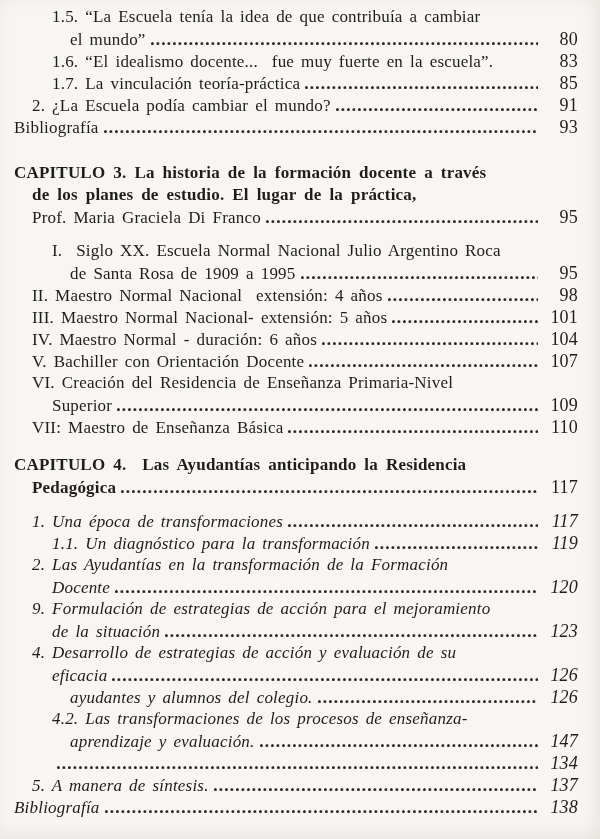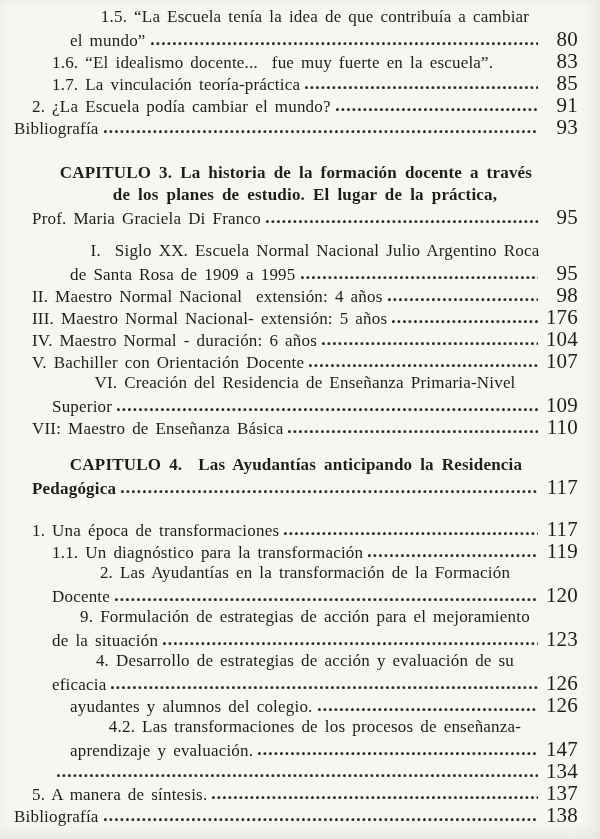--- a/index.html
+++ b/index.html
@@ -23,29 +23,28 @@
     font-family: "Liberation Serif", "DejaVu Serif", serif;
     font-size: 17px;
     color: #1f1d1b;
     letter-spacing: 0.2px;
     word-spacing: 2.5px;
   }
   .toc-section { margin: 0; }
   .sec-chapter3-heading { margin-top: 24px; }
   .sec-chapter3-list    { margin-top: 12px; }
   .sec-chapter4-heading { margin-top: 16px; }
-  .sec-chapter4-list    { margin-top: 20px; }
+  .sec-chapter4-list    { margin-top: 12px; font-style: italic; }
 
   .toc-row {
     display: flex;
     align-items: baseline;
     height: 22px;
     line-height: 22px;
     white-space: pre;
-    justify-content: center;
   }
   .toc-row.bold .entry-text {
     font-weight: bold;
     font-size: 17px;
     letter-spacing: 0.2px;
     word-spacing: 3.5px;
   }
   .indent-0 { margin-left: 0; }
   .indent-1 { margin-left: 18px; }
   .indent-2 { margin-left: 38px; }
@@ -65,21 +64,21 @@
     background-position: left bottom;
   }
   .leader.no-dots {
     background-image: none;
   }
   .page-num {
     flex: 0 0 auto;
     width: 36px;
     text-align: right;
     font-weight: normal;
-    font-size: 21px;
+    font-size: 18px;
   }
 </style>
 </head>
 <body>
 
 <div class="page">
   <div>
       <div class="toc-section sec-chapter2-end">
         <div class="toc-row indent-2"><span class="entry-text">1.5. “La Escuela tenía la idea de que contribuía a cambiar</span></div>
         <div class="toc-row indent-3"><span class="entry-text">el mundo”</span><span class="leader"></span><span class="page-num">80</span></div>
@@ -90,21 +89,21 @@
       </div>
       <div class="toc-section sec-chapter3-heading">
         <div class="toc-row indent-0 bold"><span class="entry-text">CAPITULO 3. La historia de la formación docente a través</span></div>
         <div class="toc-row indent-1 bold"><span class="entry-text">de los planes de estudio. El lugar de la práctica,</span></div>
         <div class="toc-row indent-1"><span class="entry-text">Prof. Maria Graciela Di Franco</span><span class="leader"></span><span class="page-num">95</span></div>
       </div>
       <div class="toc-section sec-chapter3-list">
         <div class="toc-row indent-2"><span class="entry-text">I.  Siglo XX. Escuela Normal Nacional Julio Argentino Roca</span></div>
         <div class="toc-row indent-3"><span class="entry-text">de Santa Rosa de 1909 a 1995</span><span class="leader"></span><span class="page-num">95</span></div>
         <div class="toc-row indent-1"><span class="entry-text">II. Maestro Normal Nacional  extensión: 4 años</span><span class="leader"></span><span class="page-num">98</span></div>
-        <div class="toc-row indent-1"><span class="entry-text">III. Maestro Normal Nacional- extensión: 5 años</span><span class="leader"></span><span class="page-num">176</span></div>
+        <div class="toc-row indent-1"><span class="entry-text">III. Maestro Normal Nacional- extensión: 5 años</span><span class="leader"></span><span class="page-num">101</span></div>
         <div class="toc-row indent-1"><span class="entry-text">IV. Maestro Normal - duración: 6 años</span><span class="leader"></span><span class="page-num">104</span></div>
         <div class="toc-row indent-1"><span class="entry-text">V. Bachiller con Orientación Docente</span><span class="leader"></span><span class="page-num">107</span></div>
         <div class="toc-row indent-1"><span class="entry-text">VI. Creación del Residencia de Enseñanza Primaria-Nivel</span></div>
         <div class="toc-row indent-2"><span class="entry-text">Superior</span><span class="leader"></span><span class="page-num">109</span></div>
         <div class="toc-row indent-1"><span class="entry-text">VII: Maestro de Enseñanza Básica</span><span class="leader"></span><span class="page-num">110</span></div>
       </div>
       <div class="toc-section sec-chapter4-heading">
         <div class="toc-row indent-0 bold"><span class="entry-text">CAPITULO 4.  Las Ayudantías anticipando la Residencia</span></div>
         <div class="toc-row indent-1 bold"><span class="entry-text">Pedagógica</span><span class="leader"></span><span class="page-num">117</span></div>
       </div>

